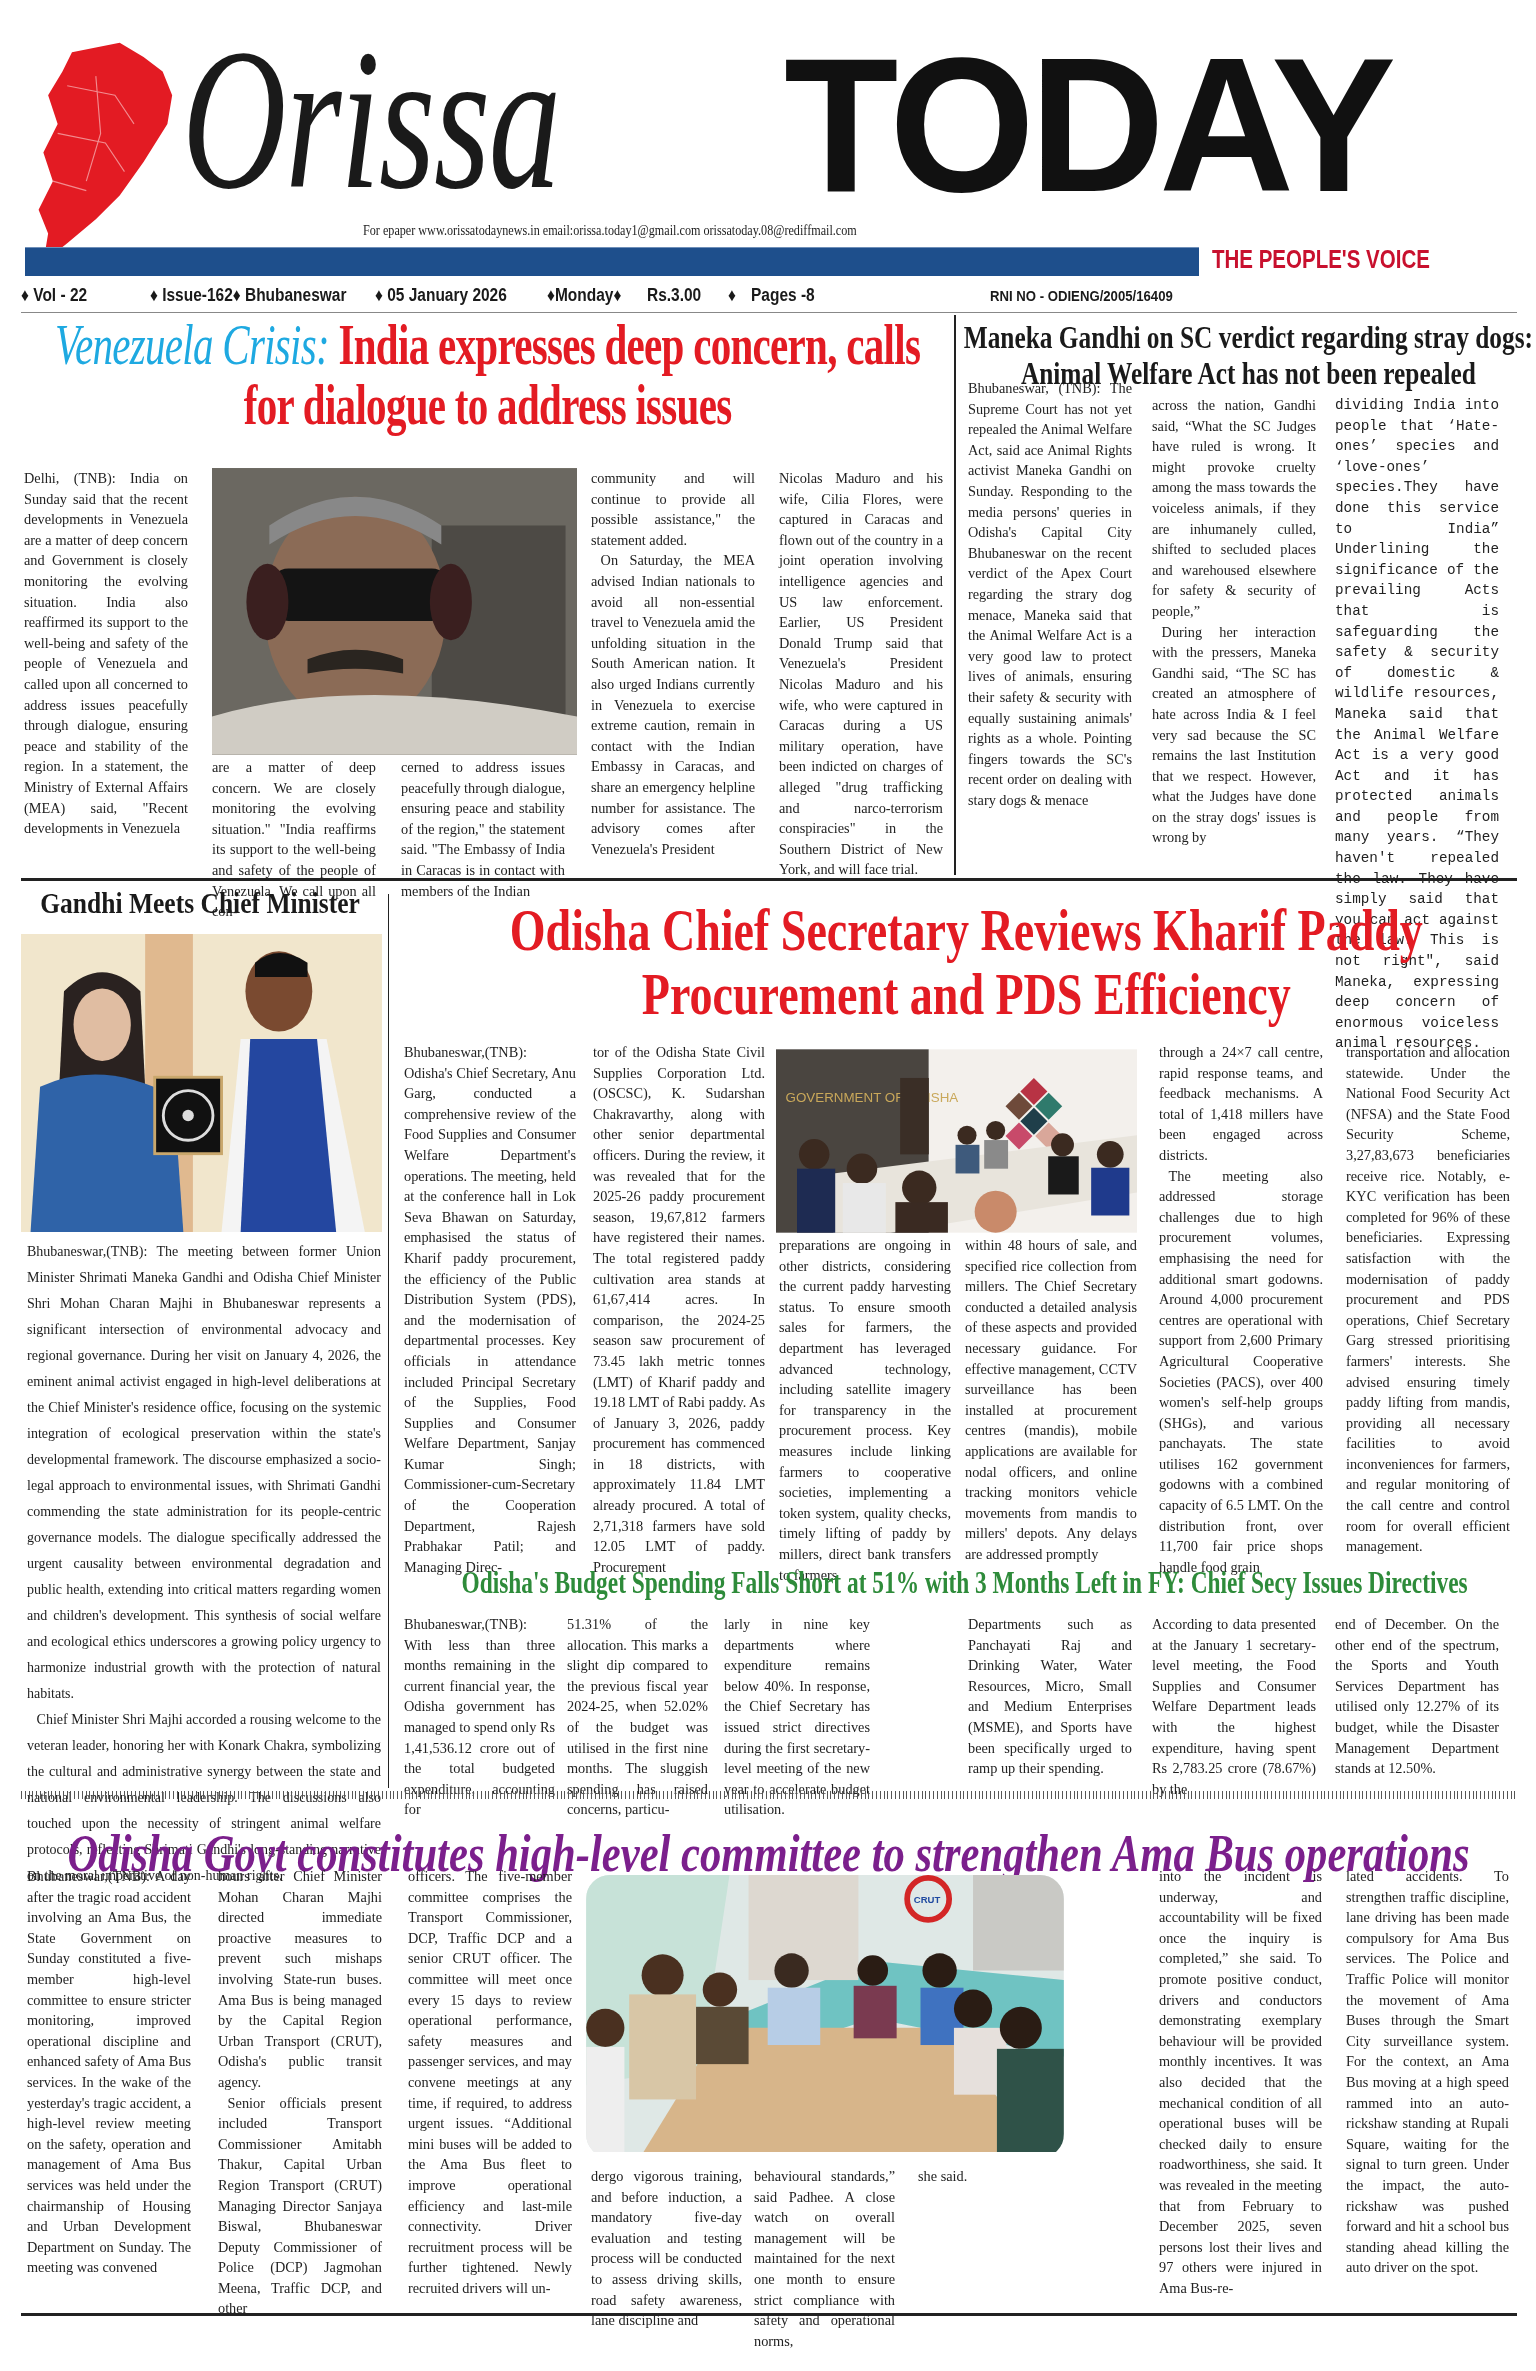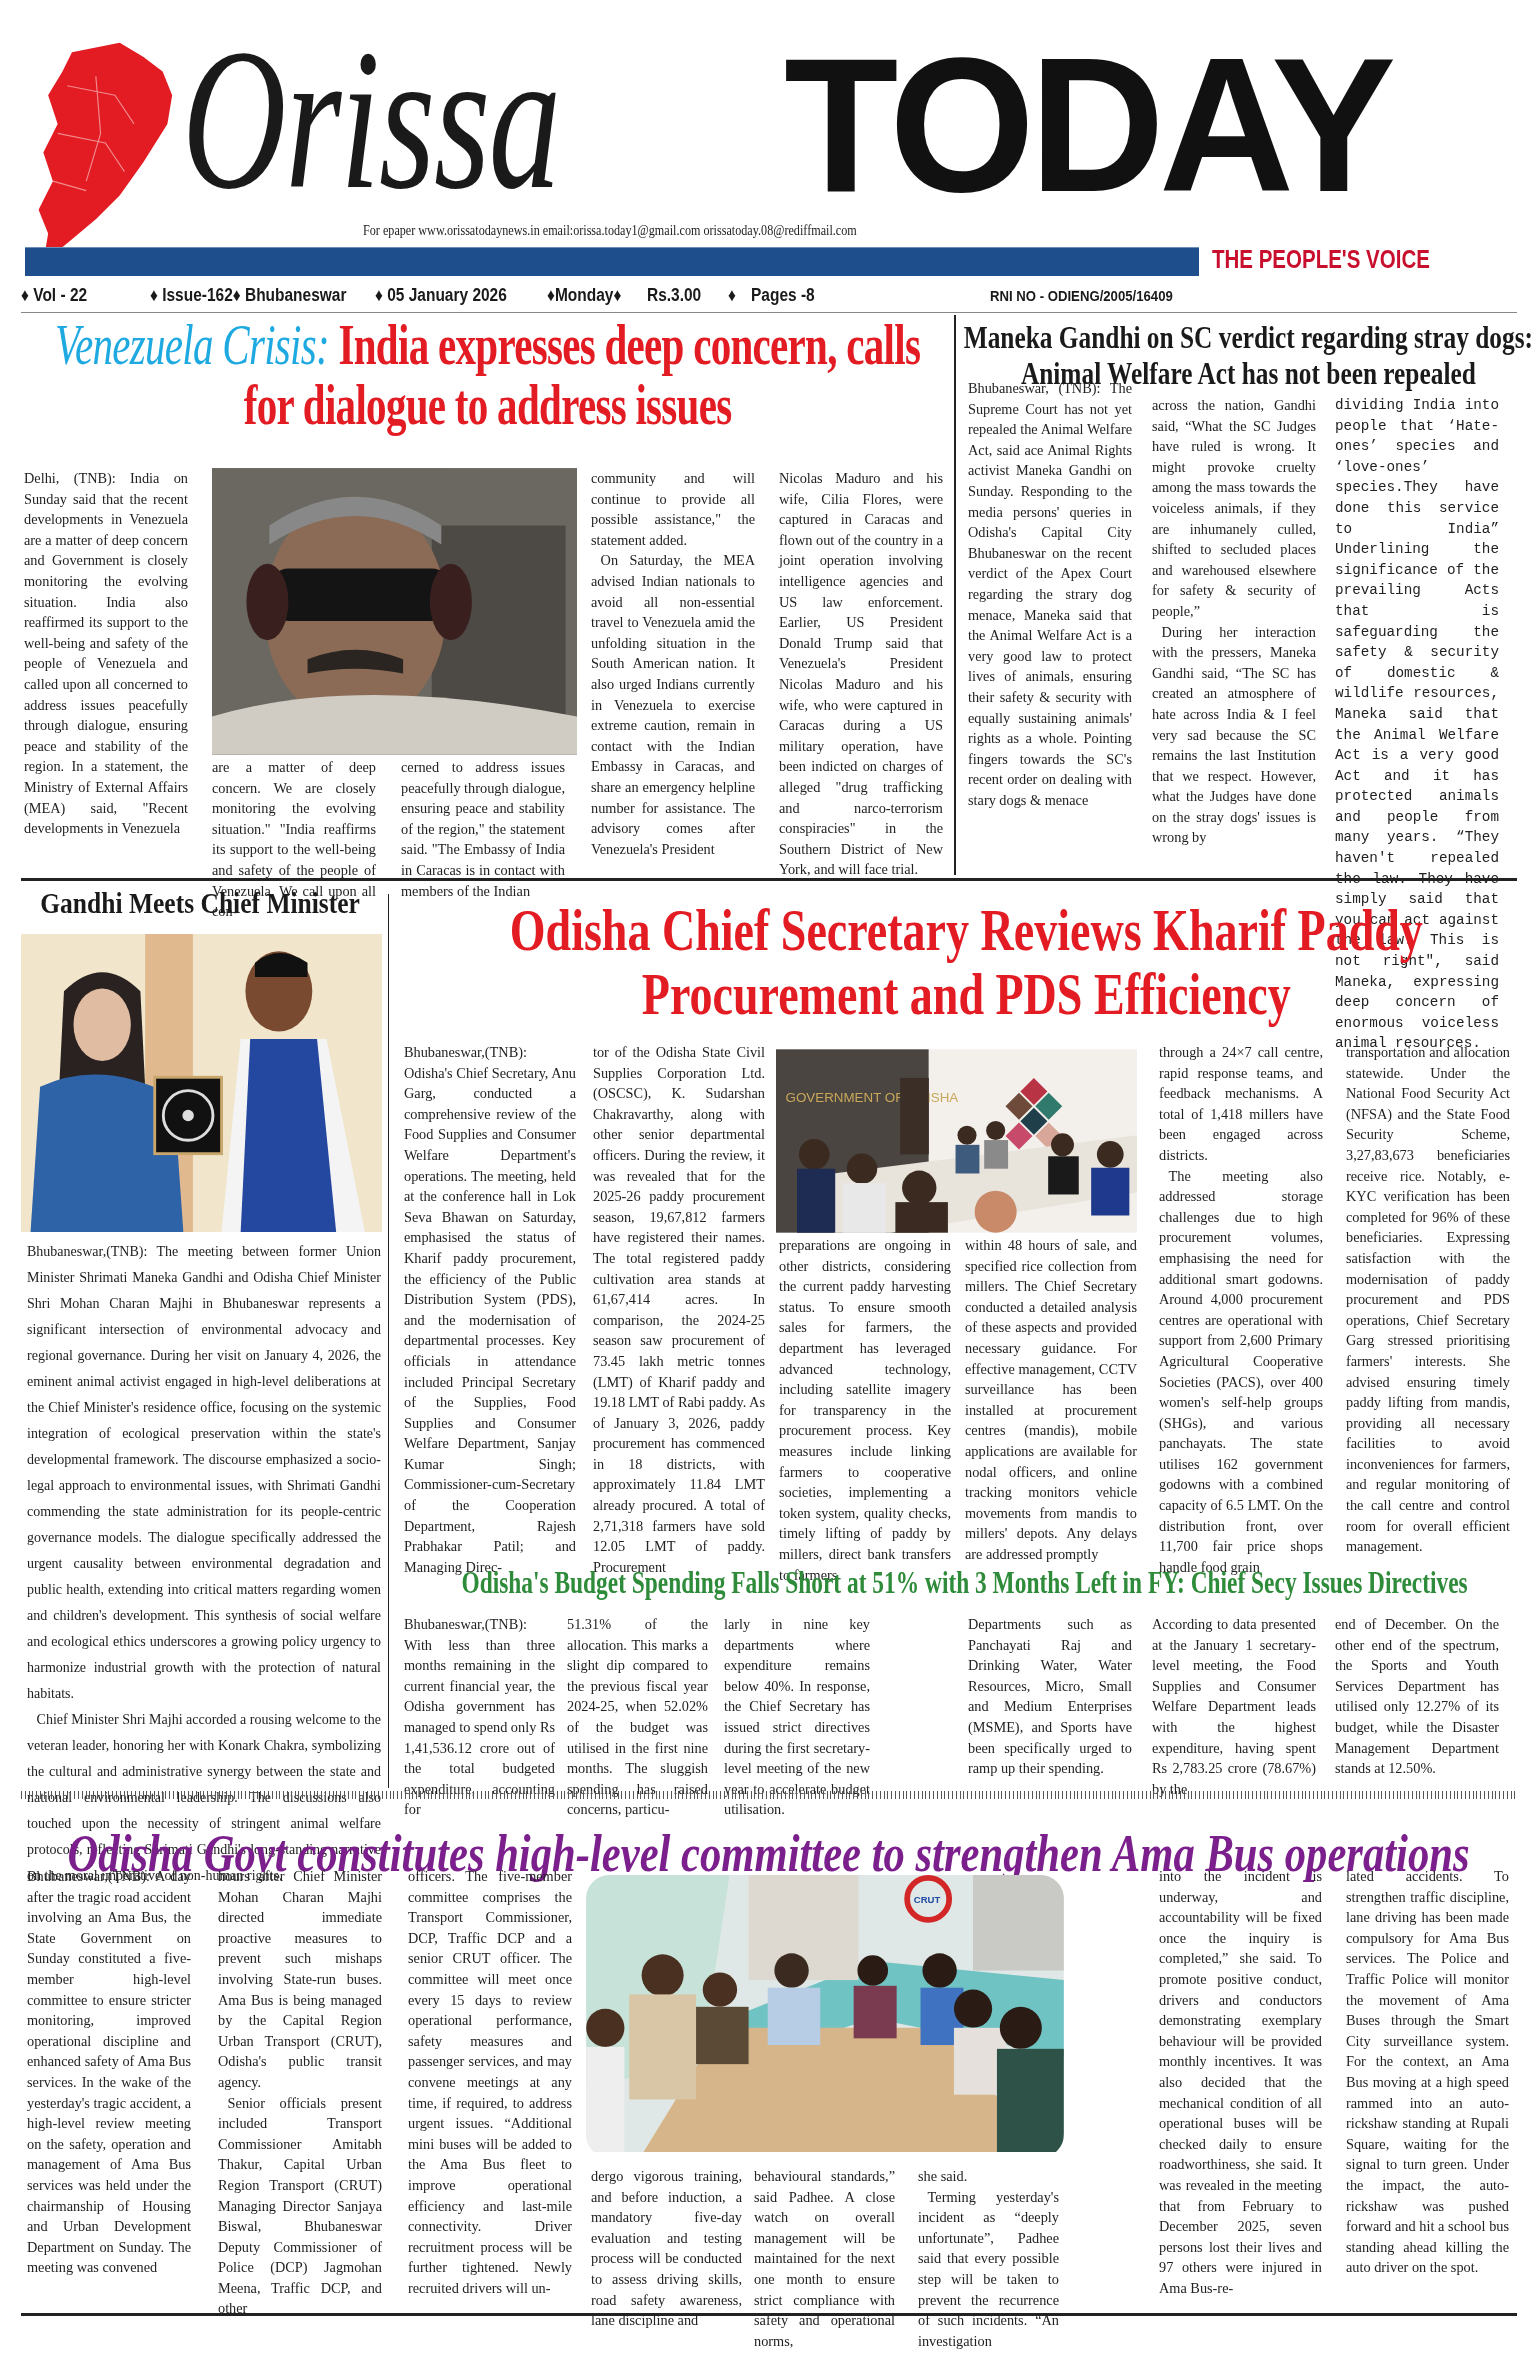--- a/index.html
+++ b/index.html
@@ -266,21 +266,20 @@
   </svg>
 </div>
 <div class="col" style="left:591px;top:2166px;width:151px;">
   <p>dergo vigorous training, and before induction, a mandatory five-day evaluation and testing process will be conducted to assess driving skills, road safety awareness, lane discipline and</p>
 </div>
 <div class="col" style="left:754px;top:2166px;width:141px;">
   <p>behavioural standards,” said Padhee. A close watch on overall management will be maintained for the next one month to ensure strict compliance with safety and operational norms,</p>
 </div>
 <div class="col" style="left:918px;top:2166px;width:141px;">
   <p>she said.</p>
-  <p>Terming yesterday's incident as “deeply unfortunate”, Padhee said that every possible step will be taken to prevent the recurrence of such incidents. “An investigation</p>
 </div>
 <div class="col" style="left:1159px;top:1866px;width:163px;">
   <p>into the incident is underway, and accountability will be fixed once the inquiry is completed,” she said. To promote positive conduct, drivers and conductors demonstrating exemplary behaviour will be provided monthly incentives. It was also decided that the mechanical condition of all operational buses will be checked daily to ensure roadworthiness, she said. It was revealed in the meeting that from February to December 2025, seven persons lost their lives and 97 others were injured in Ama Bus-re-</p>
 </div>
 <div class="col" style="left:1346px;top:1866px;width:163px;">
   <p>lated accidents. To strengthen traffic discipline, lane driving has been made compulsory for Ama Bus services. The Police and Traffic Police will monitor the movement of Ama Buses through the Smart City surveillance system. For the context, an Ama Bus moving at a high speed rammed into an auto-rickshaw standing at Rupali Square, waiting for the signal to turn green. Under the impact, the auto-rickshaw was pushed forward and hit a school bus standing ahead killing the auto driver on the spot.</p>
 </div>
 
 <div class="abs rule" style="left:21px;top:2313px;width:1496px;height:2.9px;"></div>
 

